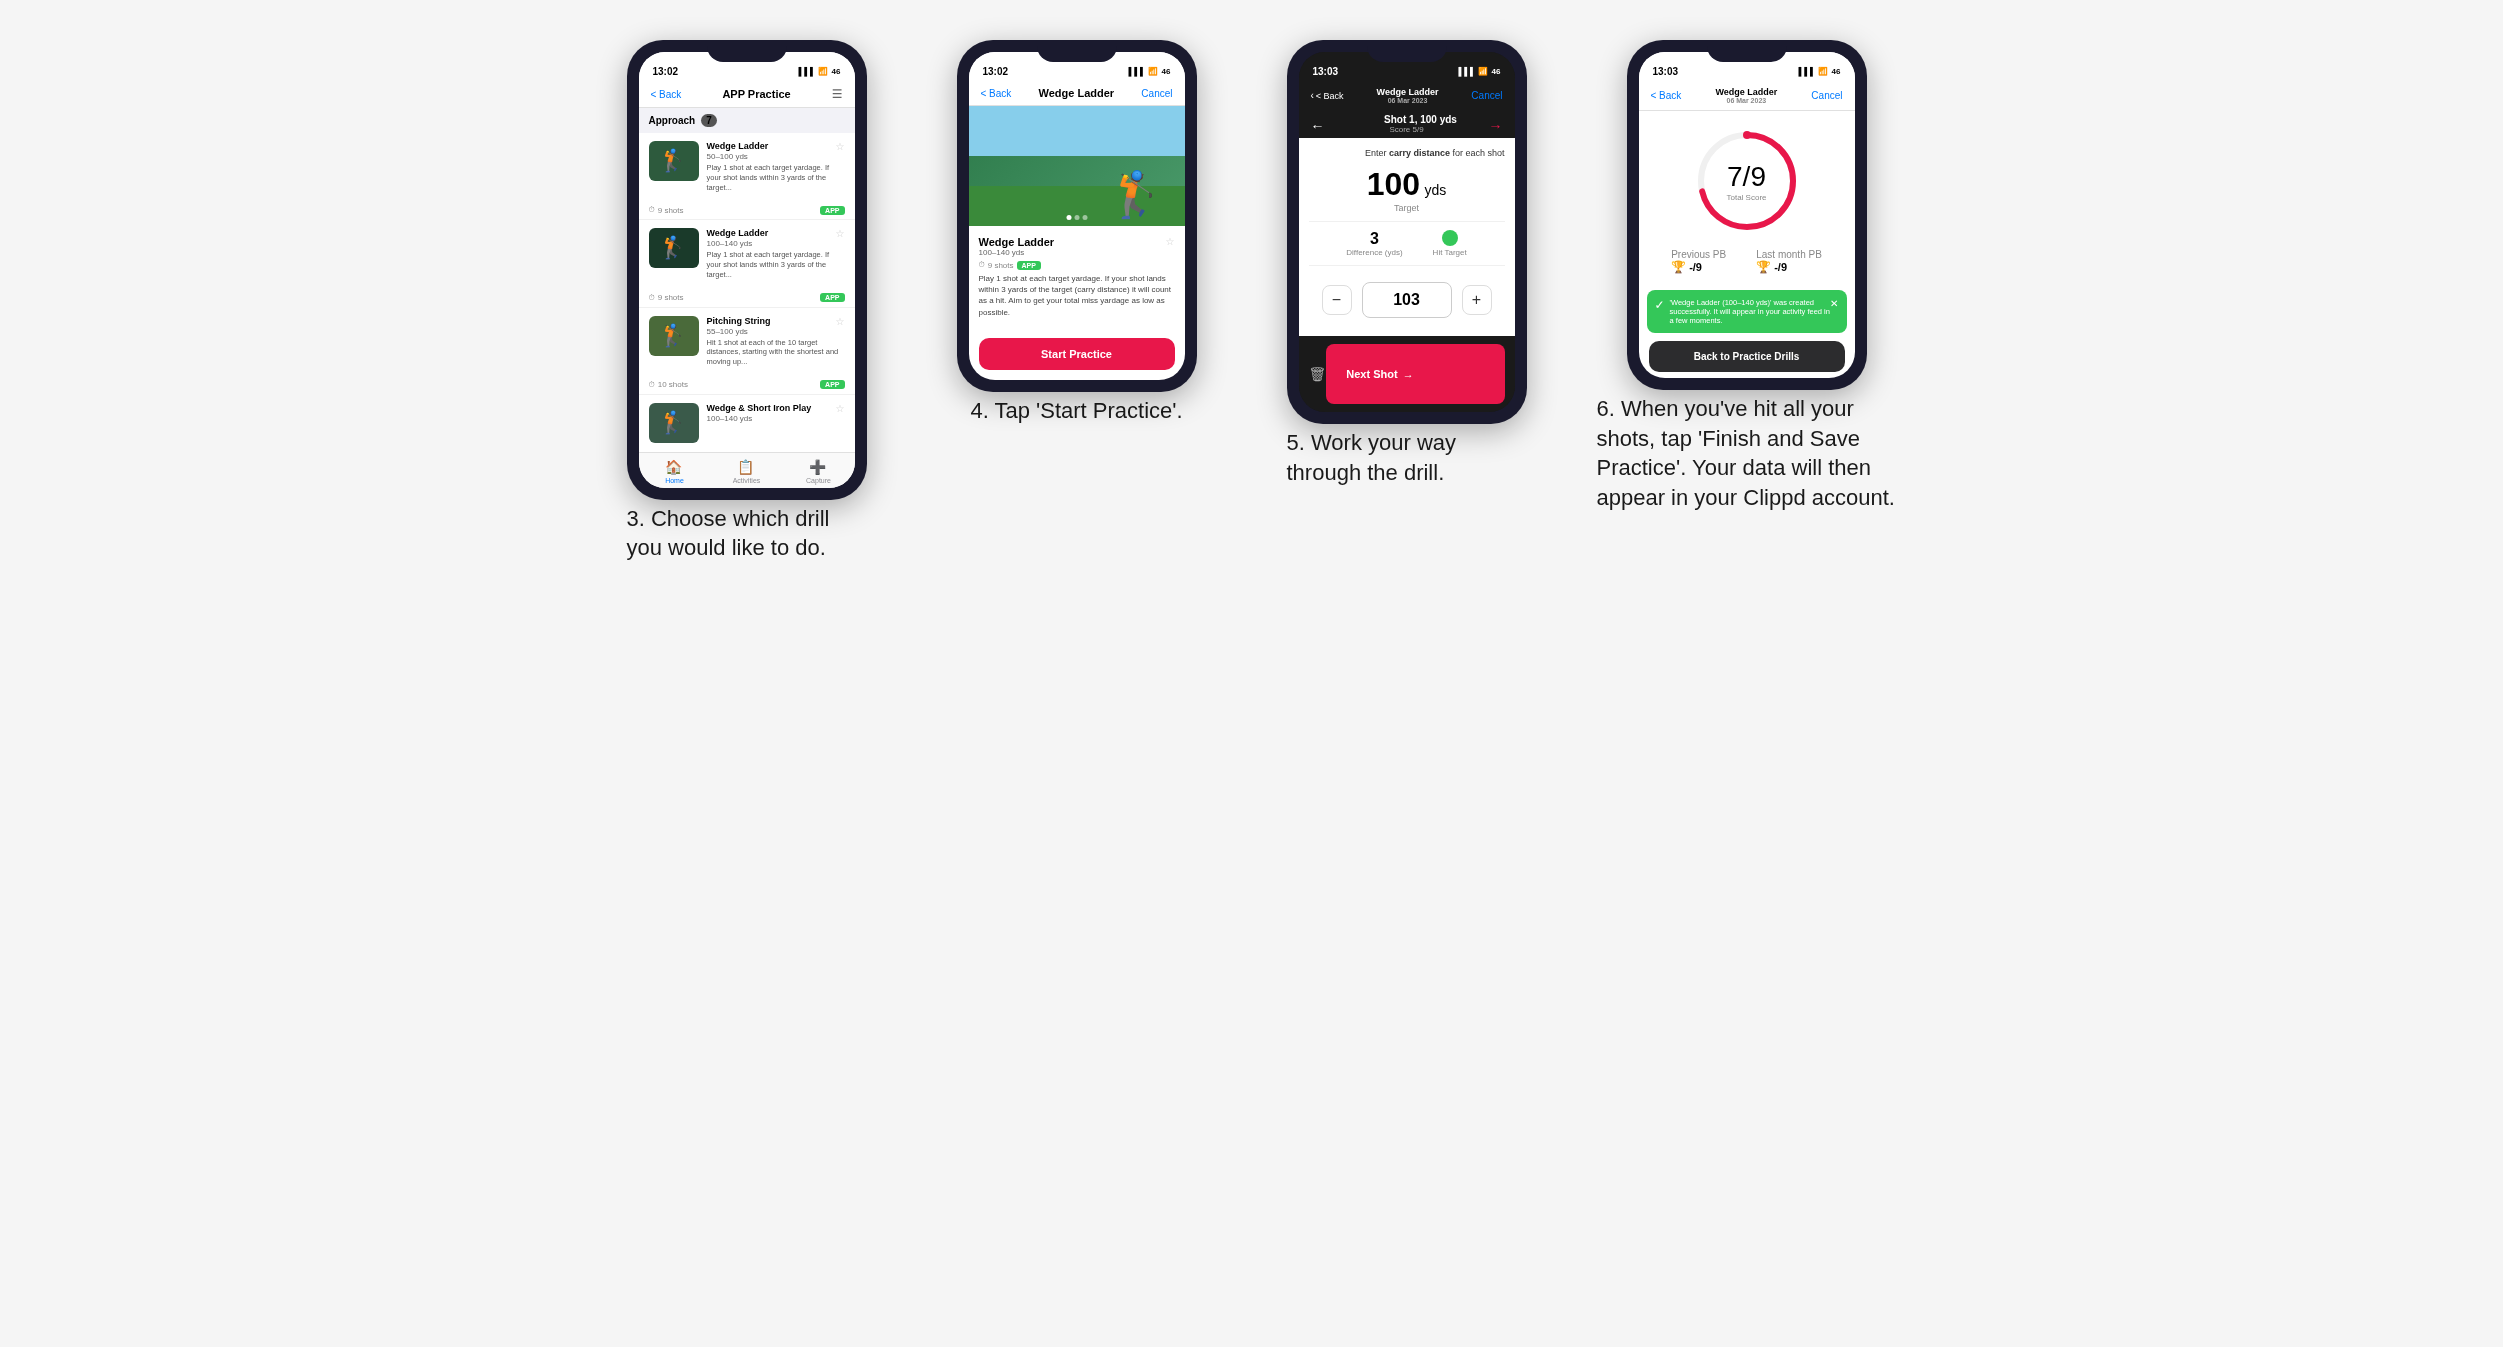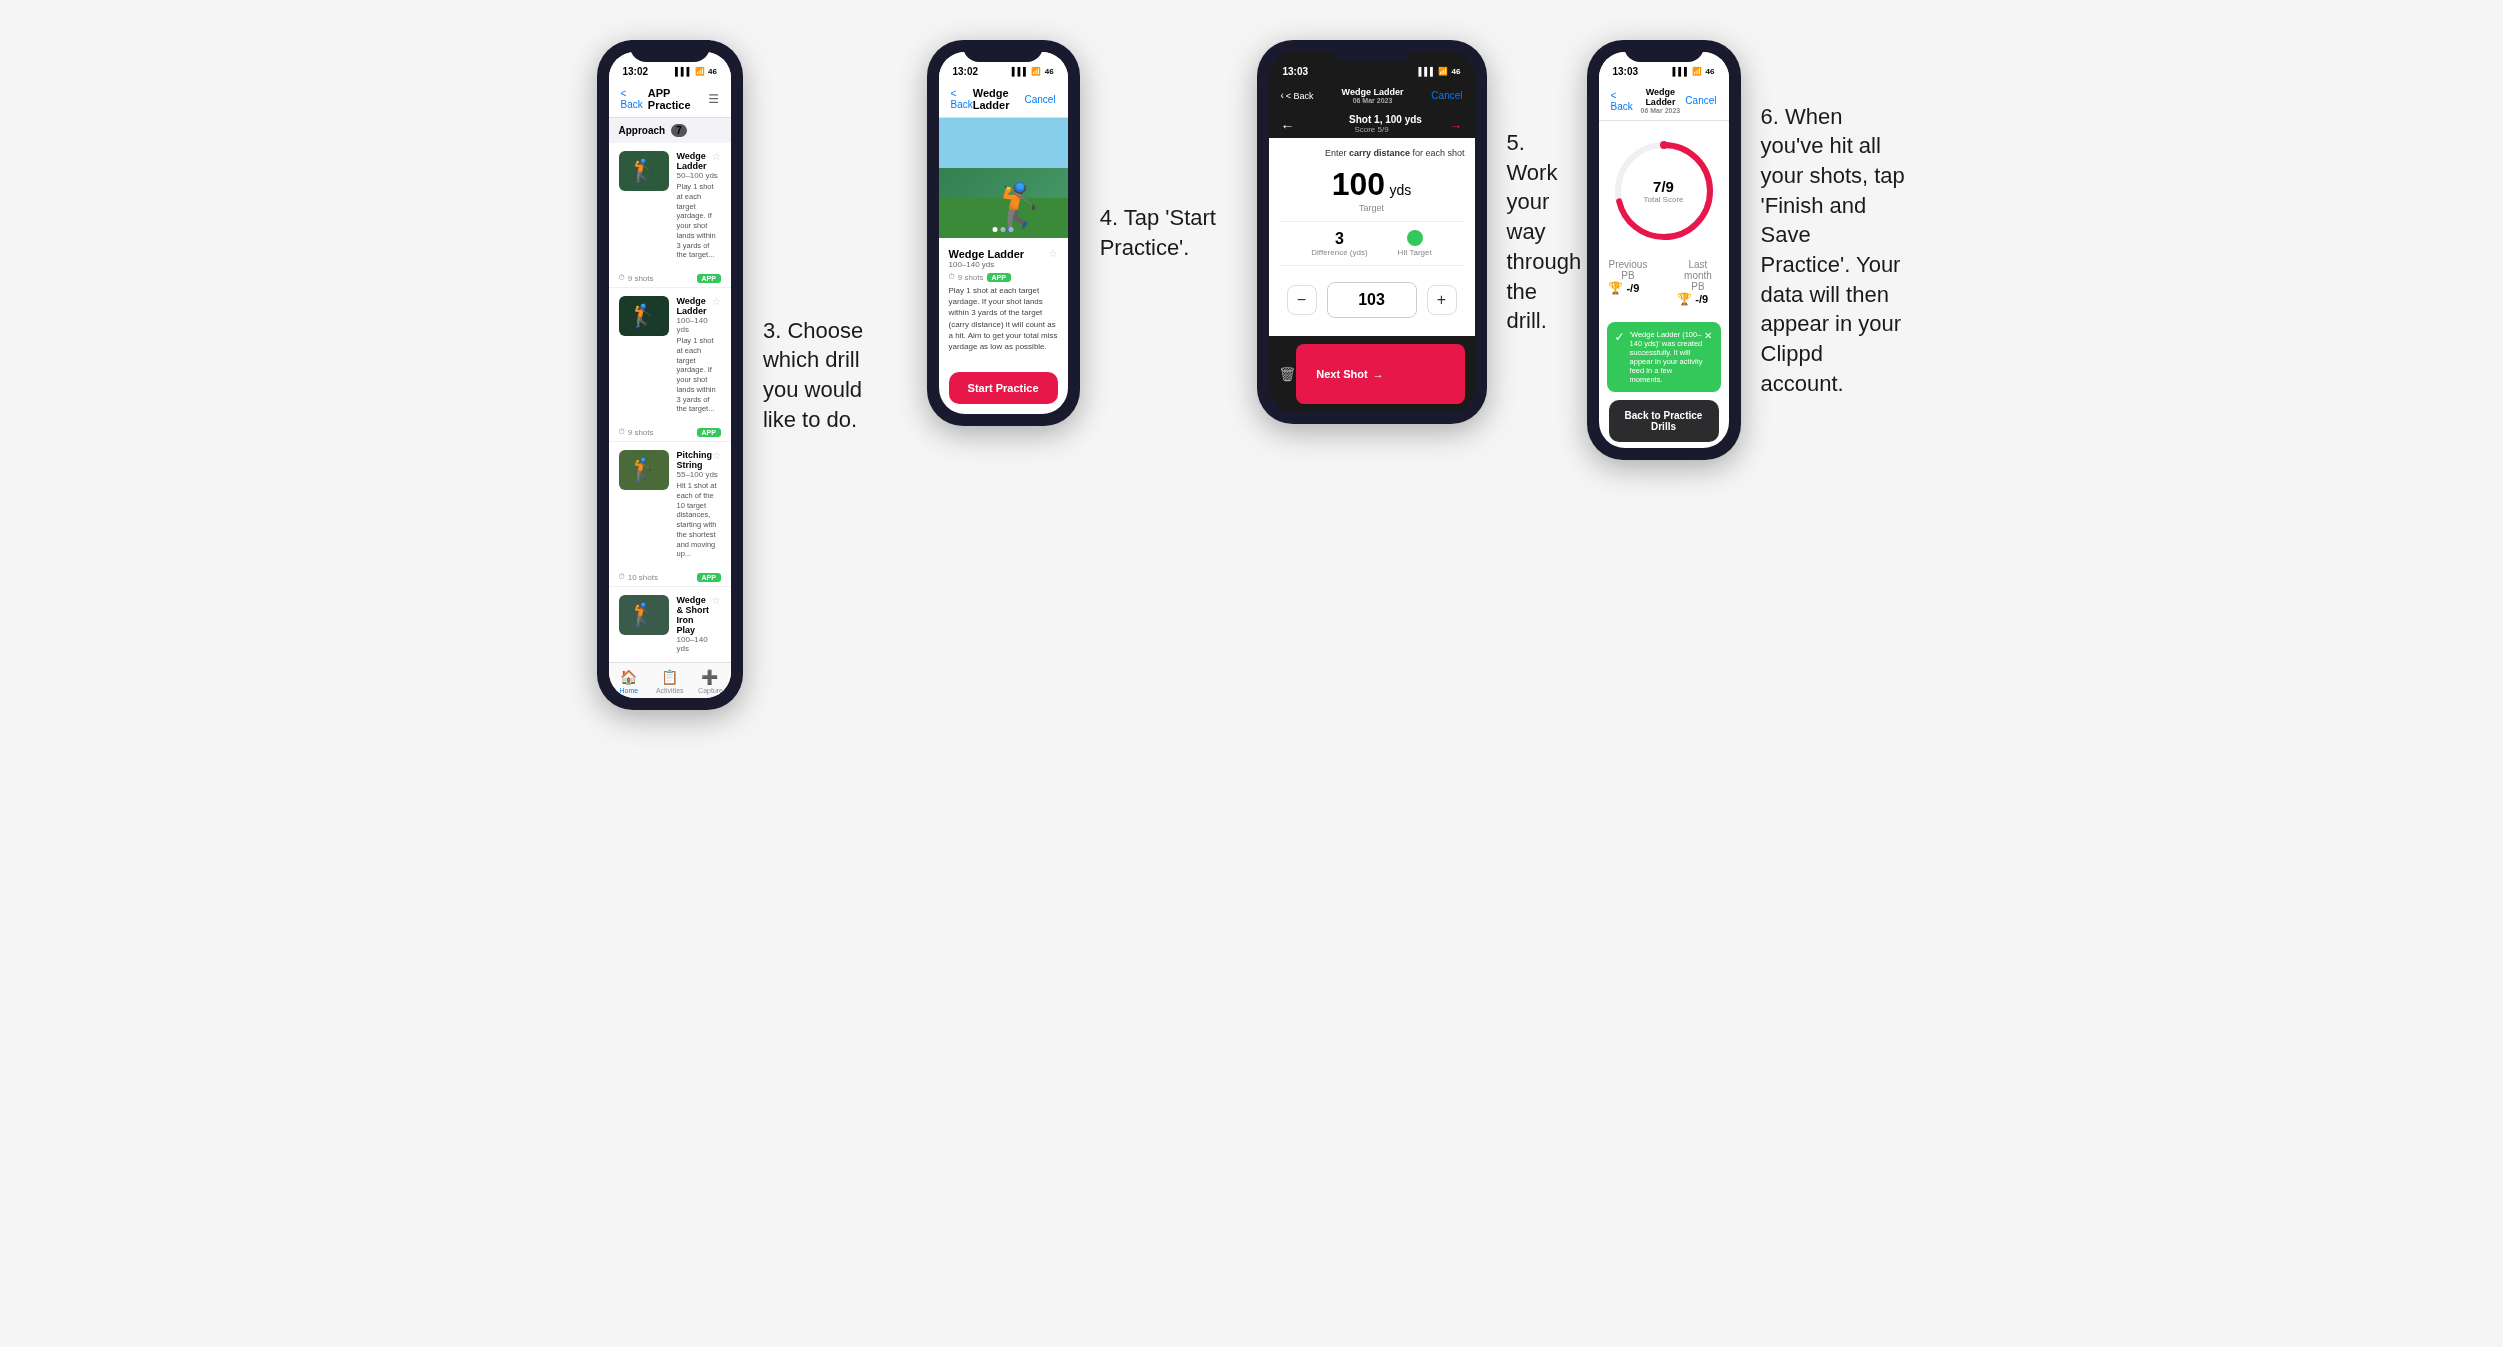--- a/index.html
+++ b/index.html
@@ -13,23 +13,23 @@
       min-height: 100vh;
     }
     .page-container {
       display: flex;
       gap: 30px;
       align-items: flex-start;
       max-width: 1400px;
     }
     .column {
       display: flex;
-      flex-direction: row;
-      align-items: center;
-      gap: 20px;
+      flex-direction: column;
+      align-items: center;
+      gap: 4px;
       width: 300px;
     }
     
     .phone {
       width: 240px;
       background: #1a1a2e;
       border-radius: 36px;
       padding: 12px;
       box-shadow: 0 8px 30px rgba(0,0,0,0.3);
       position: relative;
@@ -286,21 +286,21 @@
       position: absolute;
       top: 0; left: 0;
     }
     .score-text {
       position: absolute;
       top: 50%;
       left: 50%;
       transform: translate(-50%, -50%);
       text-align: center;
     }
-    .score-num { font-size: 15px; font-weight: 700; color: #000; }
+    .score-num { font-size: 28px; font-weight: 400; color: #000; }
     .score-label { font-size: 8px; color: #888; }
     .pb-row {
       display: flex;
       justify-content: center;
       gap: 30px;
       padding: 8px 10px;
     }
     .pb-item { text-align: center; }
     .pb-label { font-size: 10px; color: #888; }
     .pb-val { display: flex; align-items: center; gap: 3px; font-size: 11px; font-weight: 700; }

